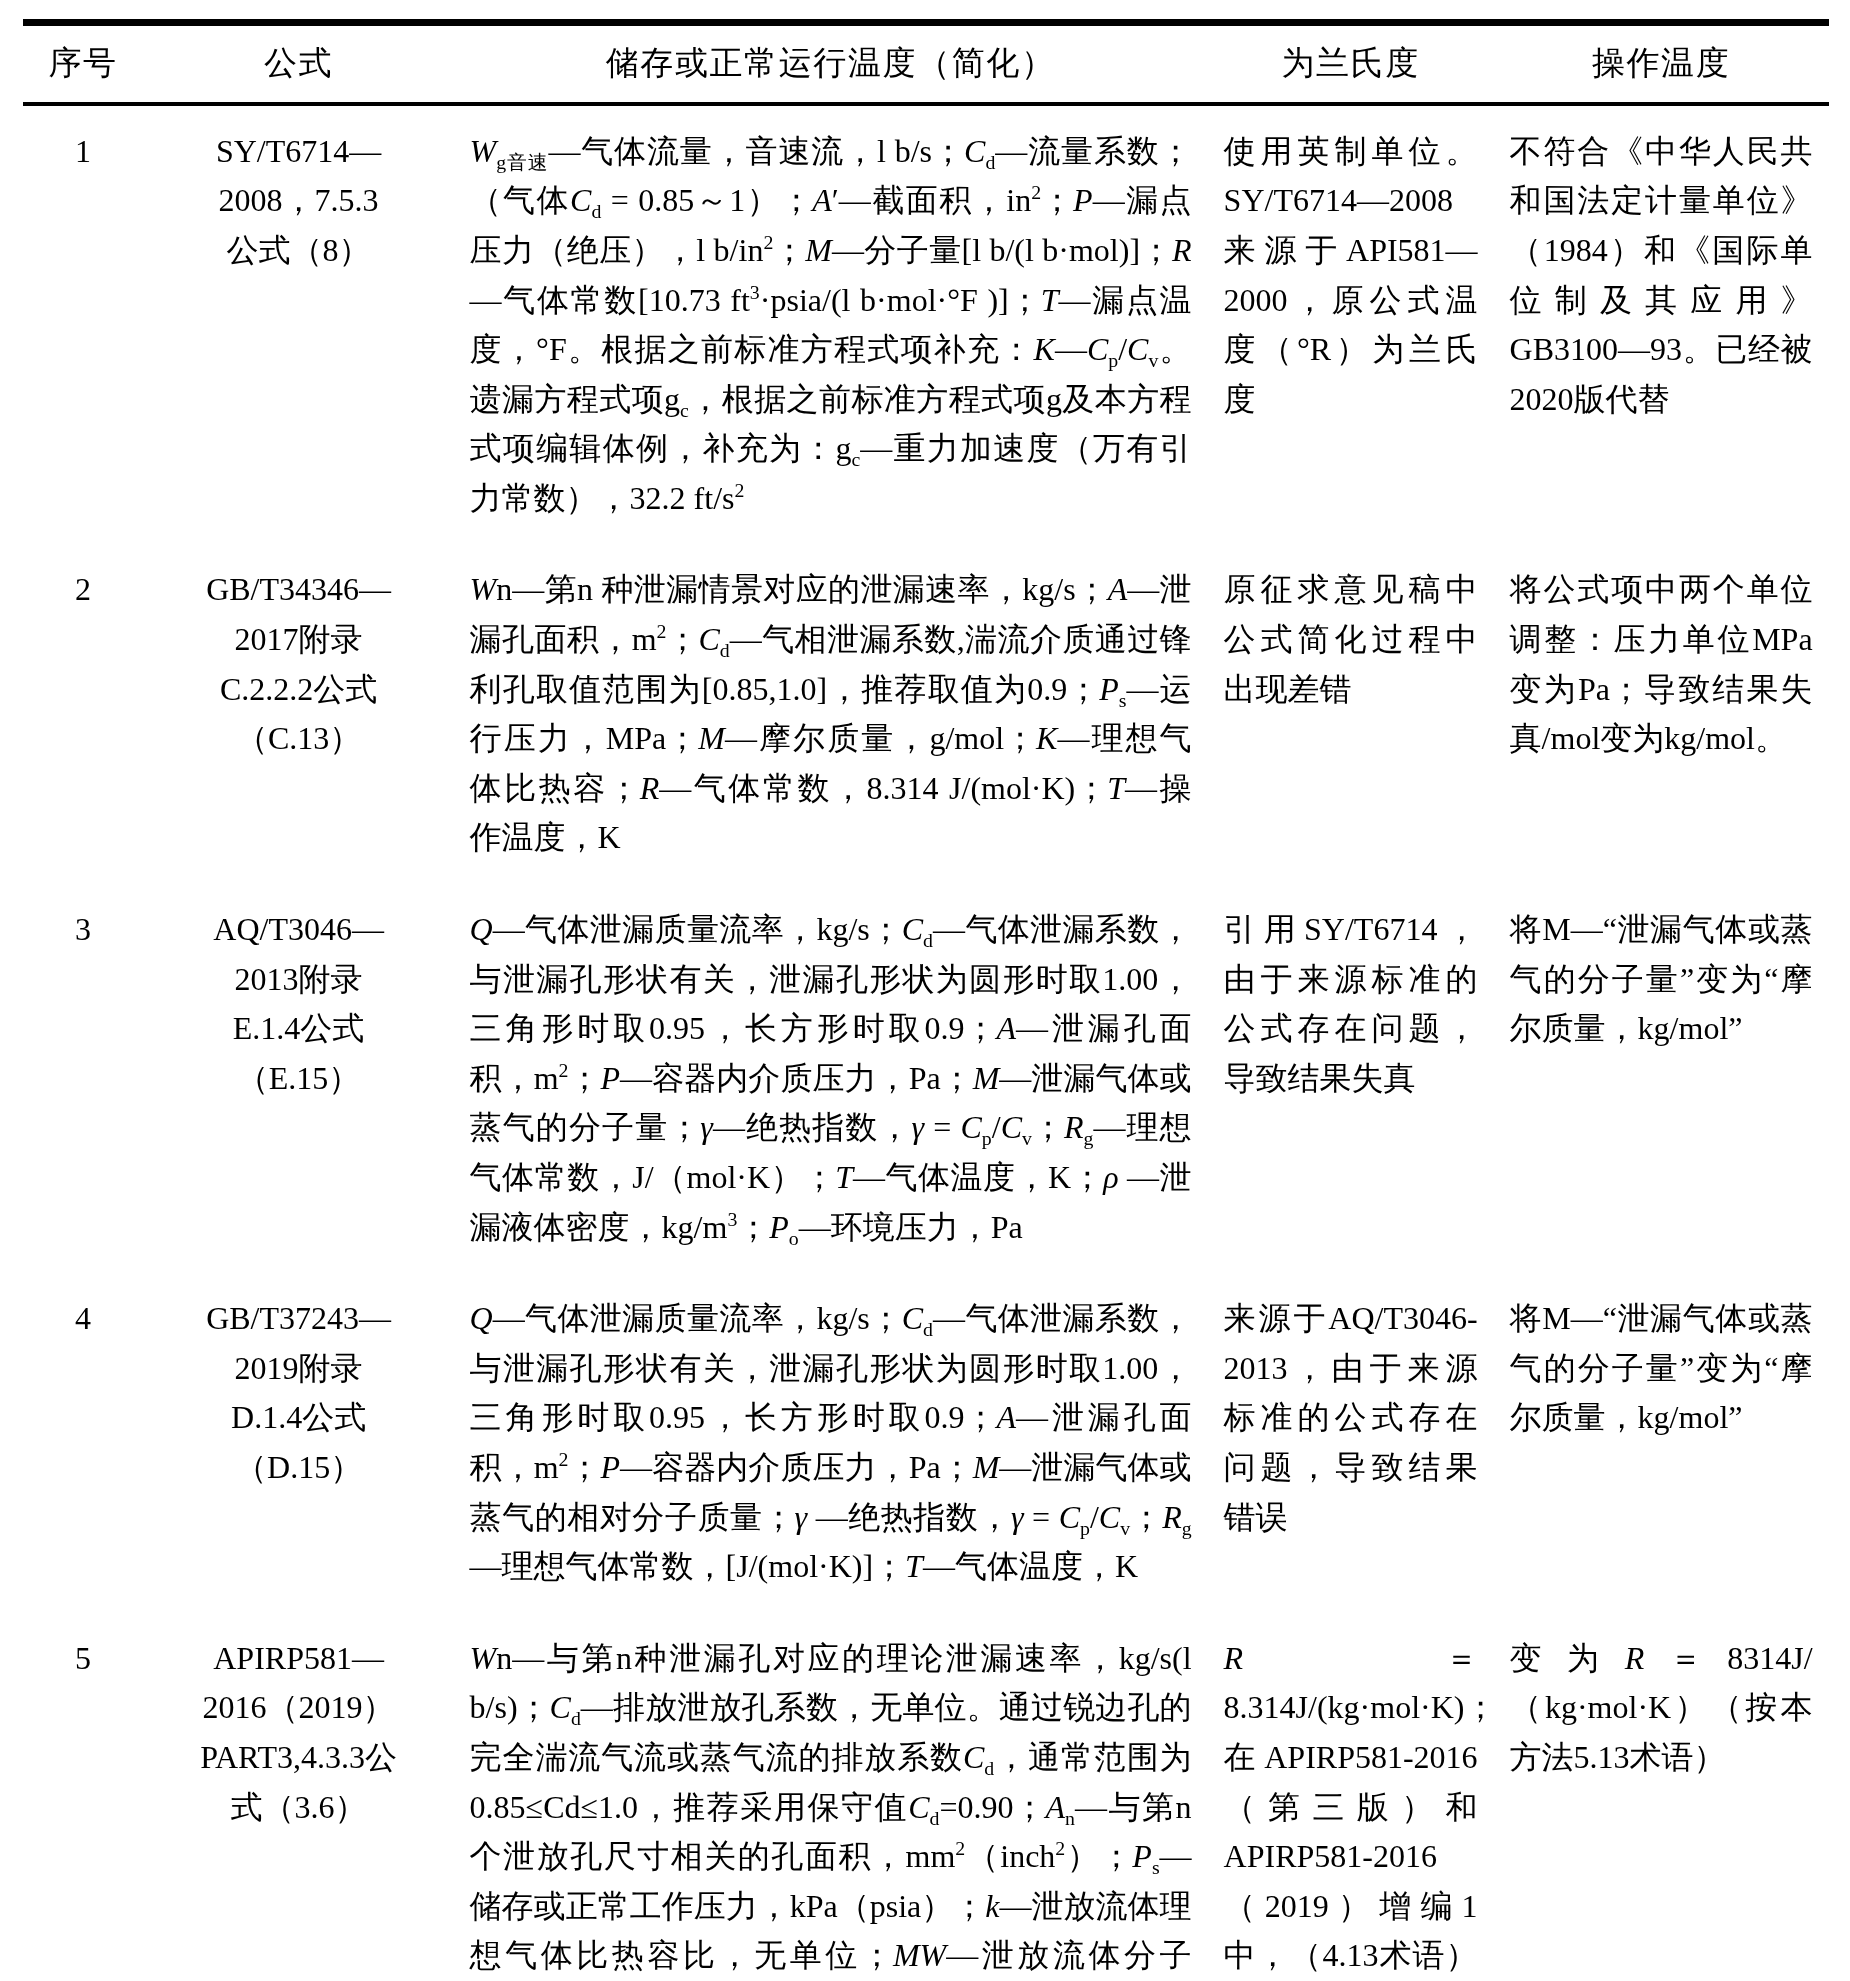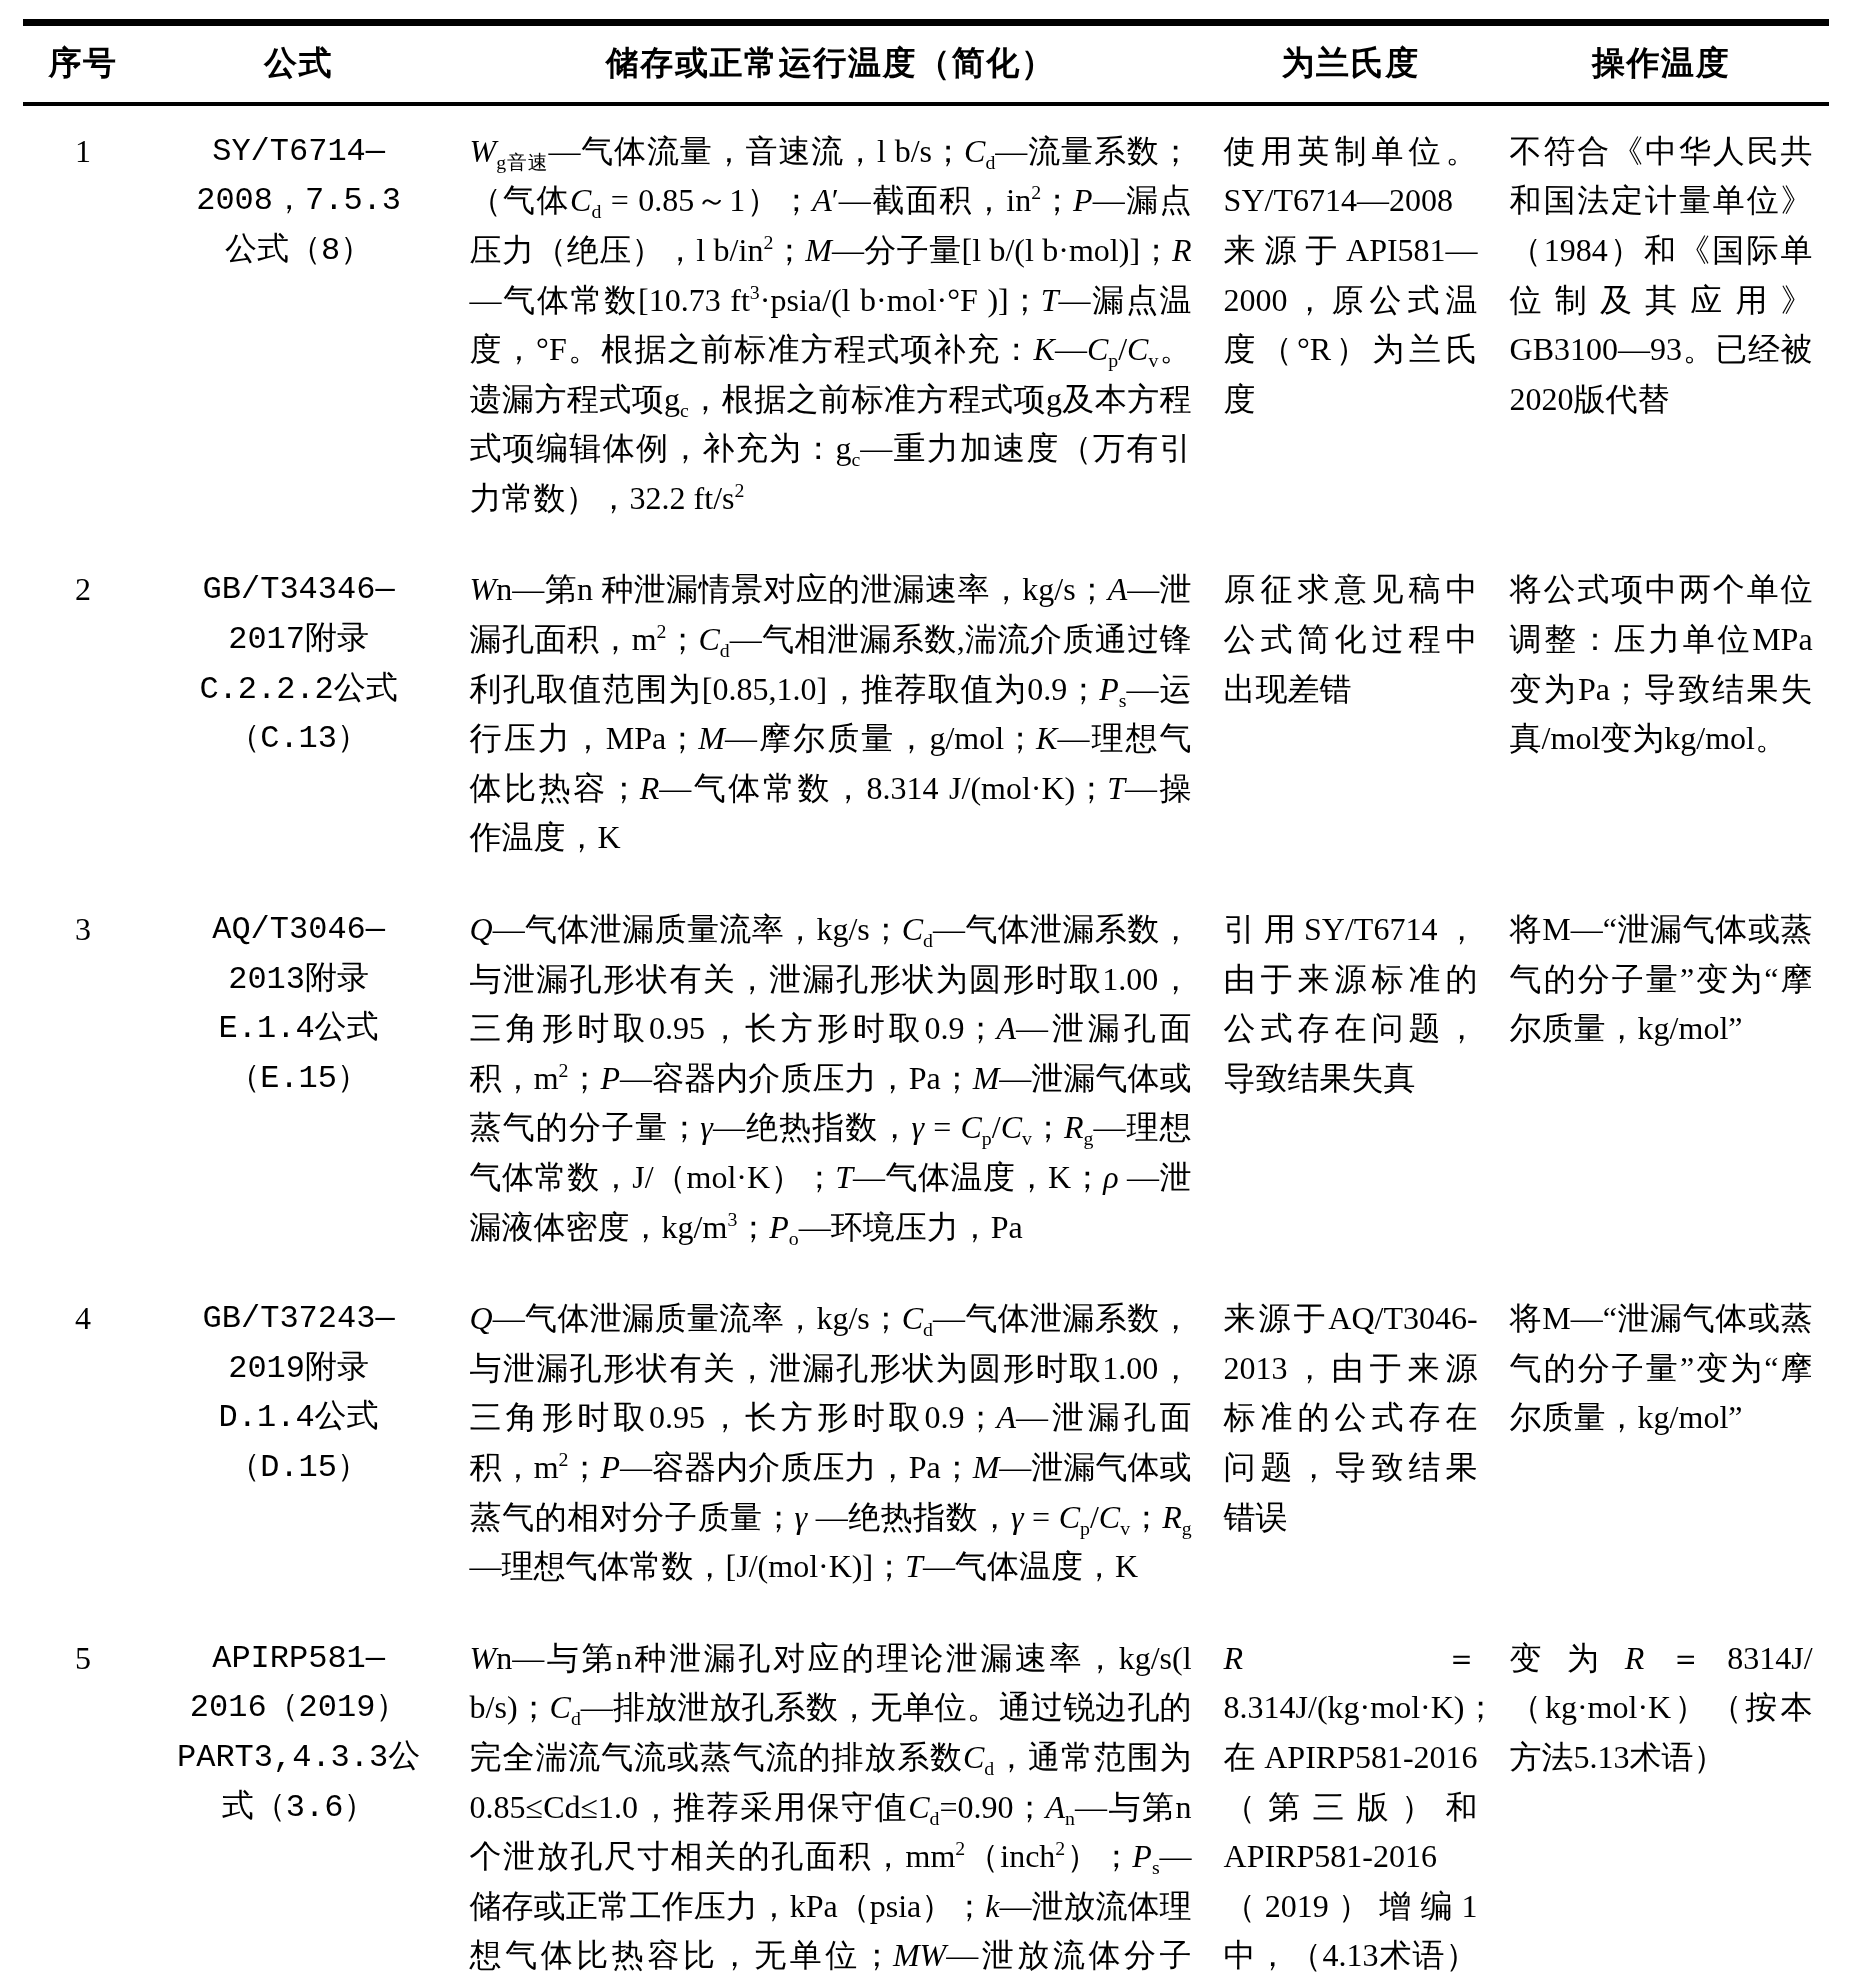--- a/index.html
+++ b/index.html
@@ -20,39 +20,38 @@
   }
   table.doc-table {
     width: 100%;
     border-collapse: collapse;
     table-layout: fixed;
     border-top: 7.3px solid #000;
     border-bottom: 7.3px solid #000;
   }
   thead th {
     border-bottom: 4px solid #000;
-    font-weight: bold;
+    font-weight: normal;
     text-align: center;
     padding: 11.3px 4.8px 13px 4.8px;
     font-size: 33px;
     letter-spacing: 1.6px;
   }
   tbody td {
     vertical-align: top;
     padding: 21px 16px 21px 16px;
   }
   td.col-no {
     text-align: center;
     padding-left: 0;
     padding-right: 0;
   }
   td.col-formula {
     text-align: center;
     white-space: pre-line;
-    font-family: Liberation Mono, monospace;
   }
   td.col-desc,
   td.col-doubt,
   td.col-suggest {
     text-align: justify;
     text-justify: inter-ideograph;
   }
   sub, sup {
     font-size: 62%;
     line-height: 0;

